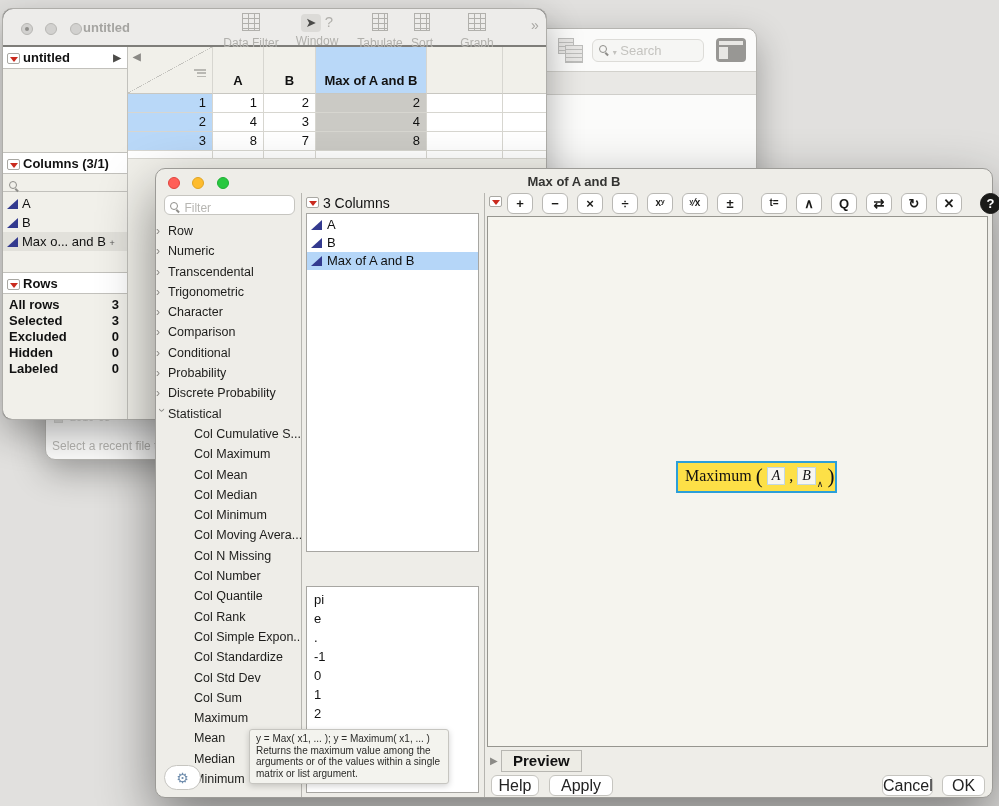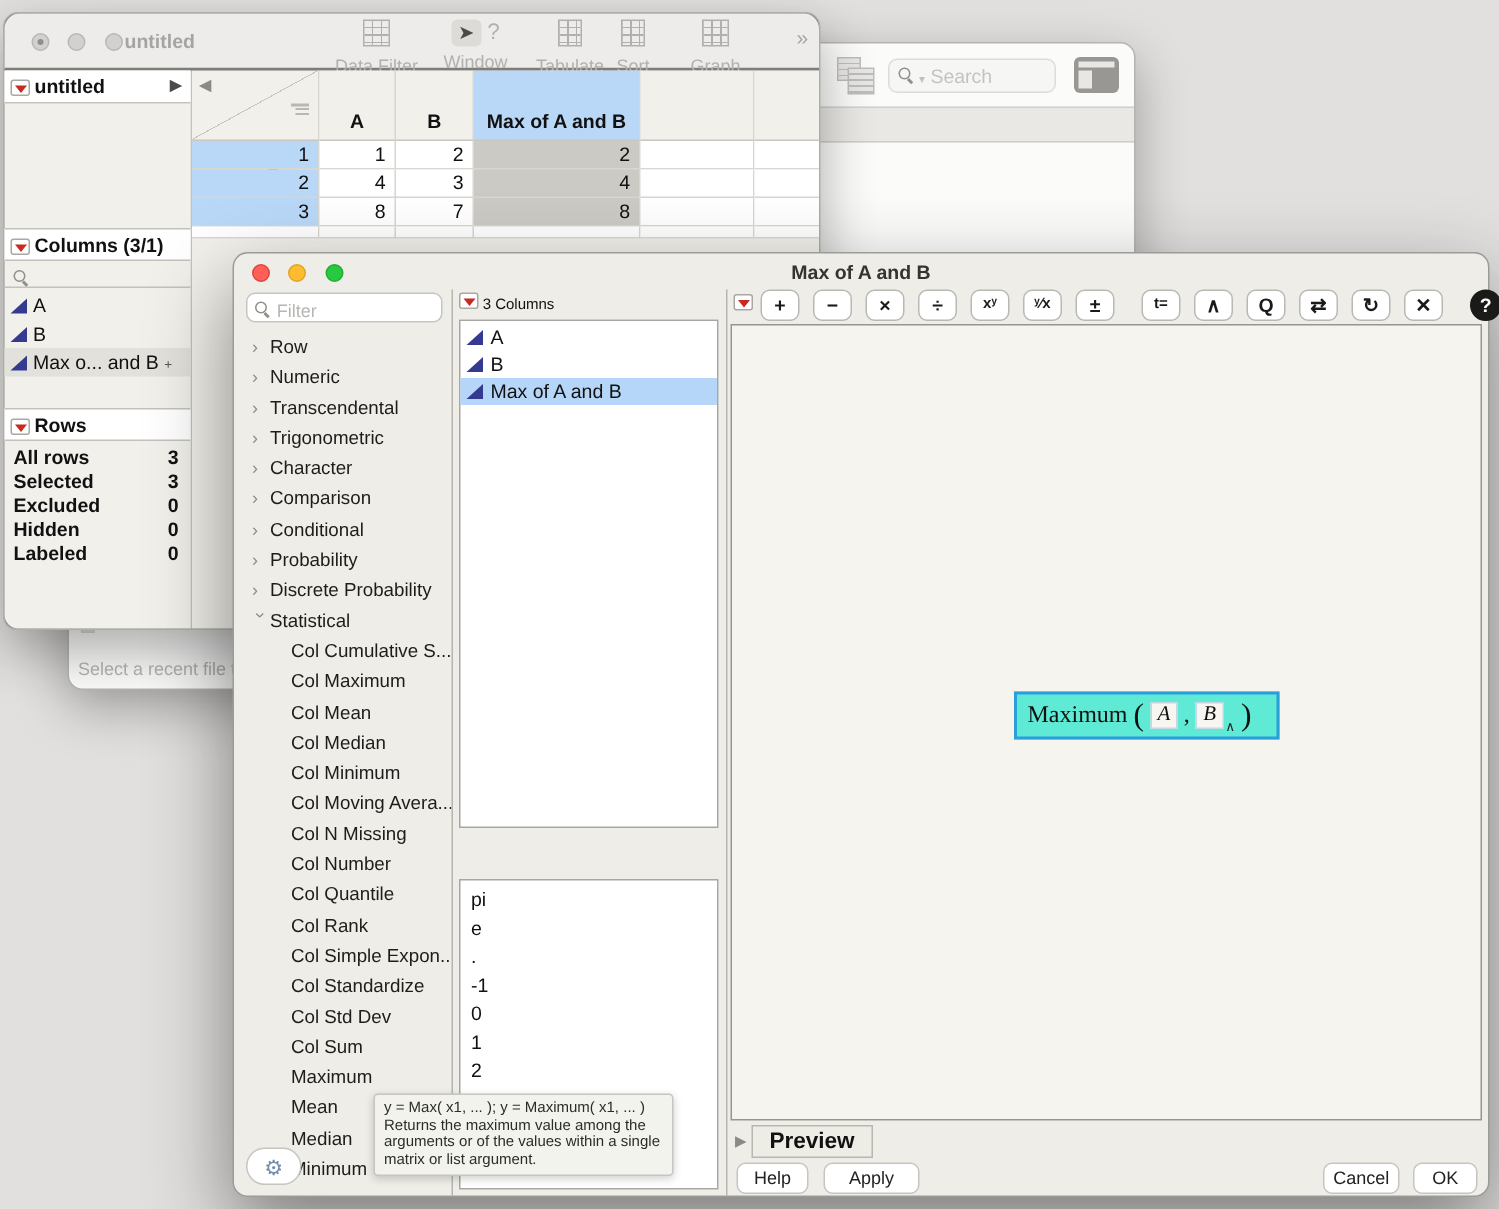--- a/index.html
+++ b/index.html
@@ -8,21 +8,21 @@
   .abs { position:absolute; }
 
   
   .redtri { display:inline-block; width:13px; height:11px; background:#fff;
     border:1px solid #a9a8a3; border-radius:2px; position:relative; vertical-align:middle; }
   .redtri::after { content:""; position:absolute; left:2px; top:3px;
     border-left:4px solid transparent; border-right:4px solid transparent; border-top:5px solid #c92a1e; }
   .coltri { display:inline-block; width:0; height:0;
     border-left:11px solid transparent; border-bottom:10px solid #333a8f; }
   .pillbtn { background:#fff; border:1px solid #c6c5c0; border-radius:6px;
-    font-size:12px; color:#222; text-align:center; line-height:19px; }
+    font-size:16px; color:#222; text-align:center; line-height:19px; }
   .mag { display:inline-block; width:10px; height:10px; position:relative; }
   .mag::before { content:""; position:absolute; left:0; top:0; width:6px; height:6px;
     border:1.5px solid #8f8e8a; border-radius:50%; }
   .mag::after { content:""; position:absolute; left:6.5px; top:6.5px; width:4px; height:1.5px;
     background:#8f8e8a; transform:rotate(45deg); transform-origin:0 0; }
 
   
   #home { left:45px; top:28px; width:712px; height:432px; background:#fbfbfa;
     border:1px solid #b5b4b0; border-radius:10px; box-shadow:0 12px 34px rgba(0,0,0,.3); }
   #home .hbar { left:0; top:42px; width:100%; height:24px; background:#e9e8e5;
@@ -111,29 +111,29 @@
     font-size:13px; font-weight:bold; color:#343432; }
   .vdiv { position:absolute; top:24px; bottom:0; width:1px; background:#b6b5b0; }
 
   
   #filterbox { left:8px; top:26px; width:131px; height:20px; background:#fff; border:1px solid #c6c5c0;
     border-radius:6px; padding:2px 0 0 5px; }
   #filterbox input { border:0; outline:0; width:95px; font-size:12px; color:#444; background:transparent; }
   #filterbox input::placeholder { color:#b7b6b2; }
   #fnlist { left:0; top:52px; width:145px; }
   .fnrow { height:20.3px; line-height:20.3px; font-size:12.5px; color:#1d1d1b; white-space:nowrap; overflow:hidden; }
-  .fnrow.cat { padding-left:12px; }
+  .fnrow.cat { }
   .fnrow.fn { padding-left:38px; }
   .fnrow .chev { display:inline-block; width:12px; color:#8b8a86; font-size:12px; }
   .fnrow.open .chev { transform:rotate(90deg); }
   #gearbtn { left:8px; top:596px; width:37px; height:25px; background:#fff; border:1px solid #c6c5c0;
     border-radius:13px; text-align:center; line-height:24px; font-size:14px; color:#6f8dad; }
 
   
-  #colshead { left:150px; top:26px; font-size:10px; color:#111; }
+  #colshead { left:150px; top:26px; font-size:14px; color:#111; }
   #colslist { left:150px; top:44px; width:173px; height:339px; background:#fff; border:1px solid #a7a6a2; }
   .dlgcolitem { height:18px; line-height:18px; font-size:13px; color:#111; padding-left:4px; white-space:nowrap; }
   .dlgcolitem .coltri { margin-right:5px; vertical-align:-1px; }
   .dlgcolitem.sel { background:#b5d6f8; }
   #constsel { left:150px; top:391px; width:173px; height:21px; background:#fff; border:1px solid #bdbcb8;
     border-radius:5px; font-size:12px; color:#222; line-height:19px; padding-left:8px; }
   #constsel .stepper { position:absolute; right:2px; top:2px; width:17px; height:15px; background:#3b7df5;
     border-radius:4px; color:#fff; font-size:6px; line-height:7px; text-align:center; padding-top:1px; }
   #constlist { left:150px; top:417px; width:173px; height:207px; background:#fff; border:1px solid #a7a6a2;
     padding:3px 0 0 7px; }
@@ -142,22 +142,22 @@
   
   #ftoolbar { left:331px; top:24px; width:503px; height:23px; }
   #ftoolbar .redtri { position:absolute; left:2px; top:3px; }
   .fbtns { position:absolute; left:20px; top:0; width:483px; display:flex; gap:9px; align-items:center; }
   .fbtn { min-width:26px; height:21px; background:#fff; border:1px solid #b9b8b4; border-radius:6px;
     font-weight:bold; font-size:13px; color:#1a1a18; text-align:center; line-height:19px; padding:0 3px; }
   .fbtn.sup { font-size:10px; line-height:18px; }
   .fbtn.helpb { background:#1a1a18; color:#fff; border-color:#1a1a18; border-radius:50%; width:21px; min-width:21px; }
   .gap1 { width:5px; } .gap2 { width:2px; }
   #canvas { left:331px; top:47px; width:501px; height:531px; background:#f5f4ee; border:1px solid #96958f; }
-  #fexpr { position:absolute; left:188px; top:244px; border:2px solid #2b9fd9; background:#5eead4;
-    padding:1px 17px 2px 7px; font-family:"Liberation Serif", serif; font-size:16px; color:#111; white-space:nowrap; }
+  #fexpr { position:absolute; left:188px; top:244px; border:2px solid #2b9fd9; background:#fde047;
+    padding:1px 1px 2px 7px; font-family:"Liberation Serif", serif; font-size:16px; color:#111; white-space:nowrap; }
   #fexpr .paren { font-size:21px; vertical-align:-2px; font-weight:400; }
   .argbox { display:inline-block; border:1px solid #c3d8e2; background:#f7f6f0; padding:0 4px;
     font-style:italic; font-size:14px; line-height:16px; vertical-align:1px; }
   .caret { font-size:9px; color:#222; vertical-align:-6px; margin-left:1px; }
   #previewbar { left:331px; top:580px; width:503px; height:25px; }
   #previewbar .disc { position:absolute; left:3px; top:6px; color:#8b8a86; font-size:10px; }
   #previewbox { position:absolute; left:14px; top:1px; border:1px solid #b7b6b1; background:#edece5;
     padding:1px 11px 2px 11px; font-size:15px; font-weight:bold; color:#111; }
   .dlgbtn { position:absolute; top:606px; height:21px; }
 

